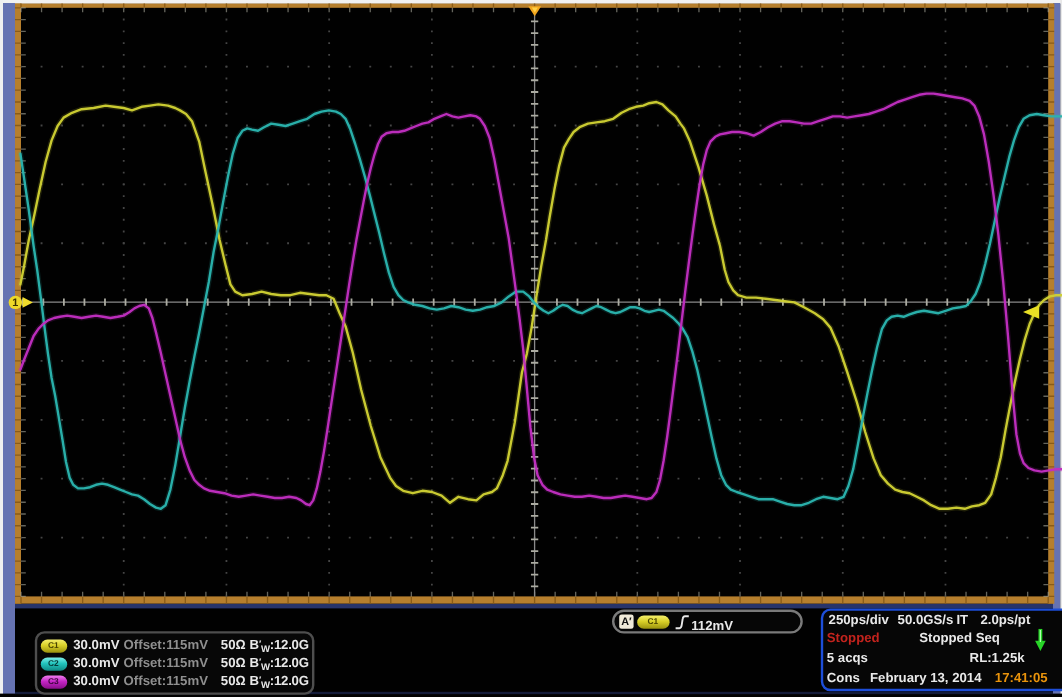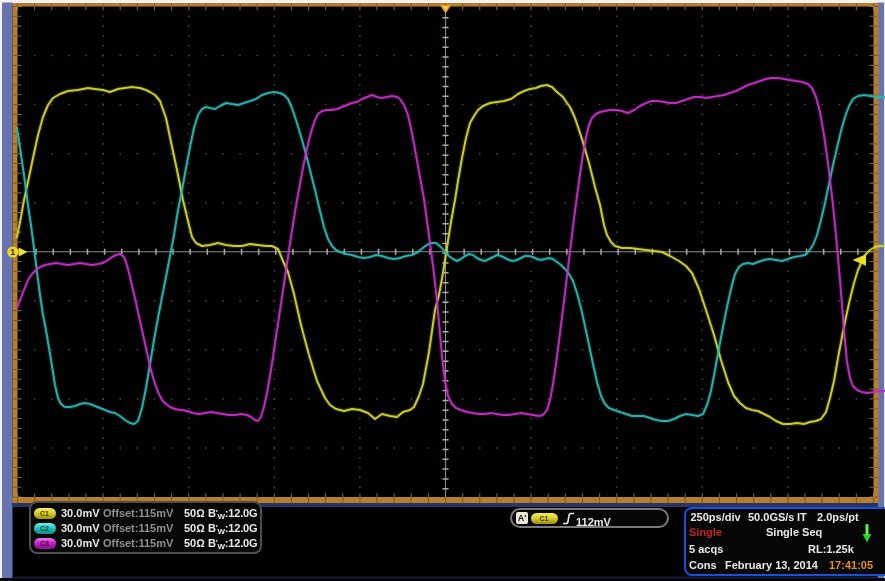--- a/index.html
+++ b/index.html
@@ -47,21 +47,21 @@
 <polyline points="17,237 20,222 24,200 28,182 33,158 38,135 43,117 48,105 53,98 60,94 68,91 78,90 88,88 95,89 103,90 110,92 118,89 125,88 132,87 140,88 146,90 150,92 155,95 160,101 166,118 171,142 177,170 183,200 188,221 192,237 196,243 202,246 210,245 218,243 226,245 234,246 242,246 250,244 258,245 266,246 272,246 278,249 283,261 288,272 294,294 301,325 309,355 317,381 325,398 330,405 336,409 344,411 352,409 360,410 368,413 375,419 382,414 390,416 397,417 403,412 410,410 414,407 419,396 423,384 429,352 435,310 439,295 443,273 447,247 451,222 455,200 458,181 462,158 466,138 470,123 474,116 478,110 483,106 490,103 497,102 504,101 511,99 518,94 524,91 530,89 536,88 541,86 547,85 552,87 557,92 563,97 567,103 570,107 575,118 582,139 589,163 595,187 600,205 604,225 607,235 611,242 615,246 622,248 630,248 638,249 646,250 654,251 662,252 670,256 679,261 686,266 692,273 699,289 706,310 714,335 721,360 728,382 734,396 740,403 746,408 752,410 758,411 764,414 770,417 776,421 783,424 790,424 797,423 804,424 810,422 816,421 821,419 826,412 830,398 834,381 838,358 842,337 846,317 850,299 854,283 858,270 862,261 866,254 870,250 875,247 880,246 885,246" fill="none" stroke="#cecf33" stroke-width="2" stroke-opacity="0.97" stroke-linejoin="round" stroke-linecap="round"></polyline>
 <polyline points="17,128 20,148 24,175 28,205 31,225 34,248 37,272 40,295 43,315 46,330 49,348 52,366 55,385 58,398 61,404 65,407 70,407 75,406 80,404 85,403 90,404 95,406 100,408 105,410 110,412 115,413 120,416 125,420 130,423 134,424 138,421 142,408 146,388 150,364 154,340 158,318 162,297 166,277 170,256 174,235 178,210 182,190 186,168 190,147 194,128 198,115 202,109 206,107 210,108 215,109 220,106 226,103 232,104 238,105 244,103 250,101 256,99 262,95 268,93 274,92 280,93 284,95 288,99 292,108 296,120 300,133 304,147 308,162 312,178 316,194 320,211 324,227 328,239 332,246 336,250 340,252 346,254 352,255 358,257 364,258 370,257 376,255 382,256 388,258 394,259 400,258 406,256 412,255 418,252 424,247 430,243 436,243 441,247 445,252 449,256 453,259 457,261 461,259 465,256 469,254 473,255 477,258 481,260 485,261 489,259 493,257 497,255 501,256 505,258 509,260 513,261 517,260 521,258 525,256 529,256 533,257 537,259 541,260 545,259 549,258 553,259 557,262 561,265 565,269 569,274 573,281 577,293 581,308 585,326 589,345 593,364 597,382 601,396 605,404 609,408 614,410 620,412 626,414 632,416 638,416 644,416 650,418 656,420 662,421 668,421 674,419 680,416 686,414 692,415 698,416 703,414 707,405 711,391 715,370 719,348 723,327 727,307 731,289 735,274 739,267 743,264 748,263 753,264 758,262 764,260 770,259 776,260 782,261 788,259 794,257 800,256 805,255 809,251 813,245 817,235 821,220 825,203 829,184 833,165 837,148 841,131 845,117 849,106 853,99 858,96 864,95 870,96 876,97 881,97 885,97" fill="none" stroke="#2ab4ae" stroke-width="2" stroke-opacity="0.97" stroke-linejoin="round" stroke-linecap="round"></polyline>
 <polyline points="17,308 20,300 24,290 28,280 32,274 36,270 40,267 45,265 50,264 56,263 62,264 68,265 74,264 80,263 86,264 92,265 98,264 103,263 108,260 112,257 116,255 120,254 124,257 127,265 130,277 134,294 138,312 142,330 146,348 150,366 154,381 158,392 162,400 166,404 170,407 175,409 181,410 187,411 193,413 199,414 205,413 211,412 217,413 223,414 229,415 235,415 241,414 247,415 251,417 255,420 258,421 261,417 264,407 267,393 270,376 273,357 276,337 279,317 282,297 285,277 288,257 291,237 294,218 297,200 300,184 303,168 306,153 309,140 312,129 315,120 318,114 322,111 327,110 332,110 337,109 342,107 347,105 352,103 357,102 362,99 367,97 372,95 377,97 382,98 387,97 392,96 397,97 400,99 404,105 408,115 412,133 416,155 420,177 424,199 427,221 430,243 433,266 436,291 439,323 442,356 445,381 448,396 452,404 456,408 461,410 467,412 473,413 479,414 485,414 491,413 497,414 503,415 509,415 515,414 521,413 527,414 533,415 539,416 543,415 547,410 550,400 553,384 556,364 559,341 562,317 565,293 568,268 571,243 574,219 577,196 580,174 583,154 586,137 589,125 592,118 596,114 600,112 605,111 610,110 616,110 622,111 628,113 634,110 640,106 646,103 652,101 658,101 664,102 670,103 676,103 682,101 688,99 694,97 700,97 706,98 712,97 718,96 724,95 730,93 736,91 742,88 748,85 754,83 760,81 766,79 772,78 778,78 784,79 790,80 796,81 802,82 808,84 812,88 816,97 820,112 824,135 828,163 832,196 836,235 840,280 844,330 847,362 850,378 853,386 857,390 862,392 868,393 874,392 880,391 885,391" fill="none" stroke="#c02ec0" stroke-width="2" stroke-opacity="0.97" stroke-linejoin="round" stroke-linecap="round"></polyline>
 <path d="M440.2 5.2 L451 5.2 L445.6 13.6 Z" fill="#f2a61e"></path>
 <path d="M443.2 6.2 L448.2 6.2 L445.7 10.4 Z" fill="#ffd24a"></path>
 <circle cx="12.8" cy="252" r="5.6" fill="#edd829"></circle>
 <text x="12.8" y="255.4" font-family="Liberation Sans, sans-serif" font-size="9" font-weight="bold" fill="#3a3000" text-anchor="middle">1</text>
 <path d="M18.8 247.6 L27.4 252 L18.8 256.4 Z" fill="#f0dc2c"></path>
 <path d="M852.5 260 L866 254.3 L866 265.7 Z" fill="#e8df25"></path>
 </svg>
-<div style="position:absolute;left:29px;top:501px;width:233px;height:53px;border:2px solid #4e4e4e;border-radius:8px;background:#070707;font:bold 11px 'Liberation Sans',sans-serif">
+<div style="position:absolute;left:29px;top:526px;width:233px;height:53px;border:2px solid #4e4e4e;border-radius:8px;background:#070707;font:bold 11px 'Liberation Sans',sans-serif">
       <div style="position:absolute;left:0px;top:4px;height:13px;width:229px">
         <span style="position:absolute;left:2.5px;top:1px;width:22px;height:11px;border-radius:5.5px;background:linear-gradient(180deg,#f4ee6a 0%,#d8cf28 45%,#9a920e 100%);text-align:center;line-height:11px;font-size:7px;font-weight:bold;color:#4a4400">C1</span>
         <span style="position:absolute;left:30px;top:0;color:#e9e9e9">30.0mV</span>
         <span style="position:absolute;left:72px;top:0;color:#8f8f8f">Offset:115mV</span>
         <span style="position:absolute;left:153px;top:0;color:#e9e9e9">50Ω</span>
         <span style="position:absolute;left:177px;top:0;color:#e9e9e9;letter-spacing:-0.2px">B<span style="font-size:8px;vertical-align:2px">′</span><span style="font-size:8px;vertical-align:-2px">W</span>:12.0G</span>
       </div>
       <div style="position:absolute;left:0px;top:19px;height:13px;width:229px">
         <span style="position:absolute;left:2.5px;top:1px;width:22px;height:11px;border-radius:5.5px;background:linear-gradient(180deg,#7ceee8 0%,#22c4bc 45%,#0f8a84 100%);text-align:center;line-height:11px;font-size:7px;font-weight:bold;color:#063a38">C2</span>
         <span style="position:absolute;left:30px;top:0;color:#e9e9e9">30.0mV</span>
@@ -83,22 +83,22 @@
       <svg width="13" height="13" viewBox="0 0 13 13" style="position:absolute;left:50px;top:2px">
         <path d="M1 11.5 H4.2 Q5.8 11.5 6.1 8.8 L6.9 3.8 Q7.2 1.5 8.8 1.5 H12" fill="none" stroke="#e9e9e9" stroke-width="1.6"></path>
       </svg>
       <span style="position:absolute;left:64px;top:6px">112mV</span>
     </div>
 <div style="position:absolute;left:684px;top:507px;width:216px;height:69px;border:2px solid #1d4ed8;border-radius:8px;background:#060606;font:bold 11px 'Liberation Sans',sans-serif;color:#e9e9e9">
       <span style="position:absolute;left:4.5px;top:2px">250ps/div</span>
       <span style="position:absolute;left:62px;top:2px">50.0GS/s</span>
       <span style="position:absolute;left:111px;top:2px">IT</span>
       <span style="position:absolute;left:131px;top:2px">2.0ps/pt</span>
-      <span style="position:absolute;left:3px;top:17px;color:#c3231d">Single</span>
-      <span style="position:absolute;left:80px;top:17px">Single Seq</span>
+      <span style="position:absolute;left:3px;top:17px;color:#c3231d">Stopped</span>
+      <span style="position:absolute;left:80px;top:17px">Stopped Seq</span>
       <svg width="12" height="20" viewBox="0 0 12 20" style="position:absolute;left:175px;top:15px">
         <path d="M6 0 L6 12" stroke="#27d427" stroke-width="3.2"></path>
         <path d="M1.6 10 L10.4 10 L6 18.5 Z" fill="#27d427"></path>
         <path d="M6 1 L6 11" stroke="#b0ffb0" stroke-width="1"></path>
       </svg>
       <span style="position:absolute;left:3px;top:33.5px">5 acqs</span>
       <span style="position:absolute;left:122px;top:33.5px">RL:1.25k</span>
       <span style="position:absolute;left:3px;top:50px">Cons</span>
       <span style="position:absolute;left:39px;top:50px">February 13, 2014</span>
       <span style="position:absolute;left:143px;top:50px;color:#e8930c">17:41:05</span>

